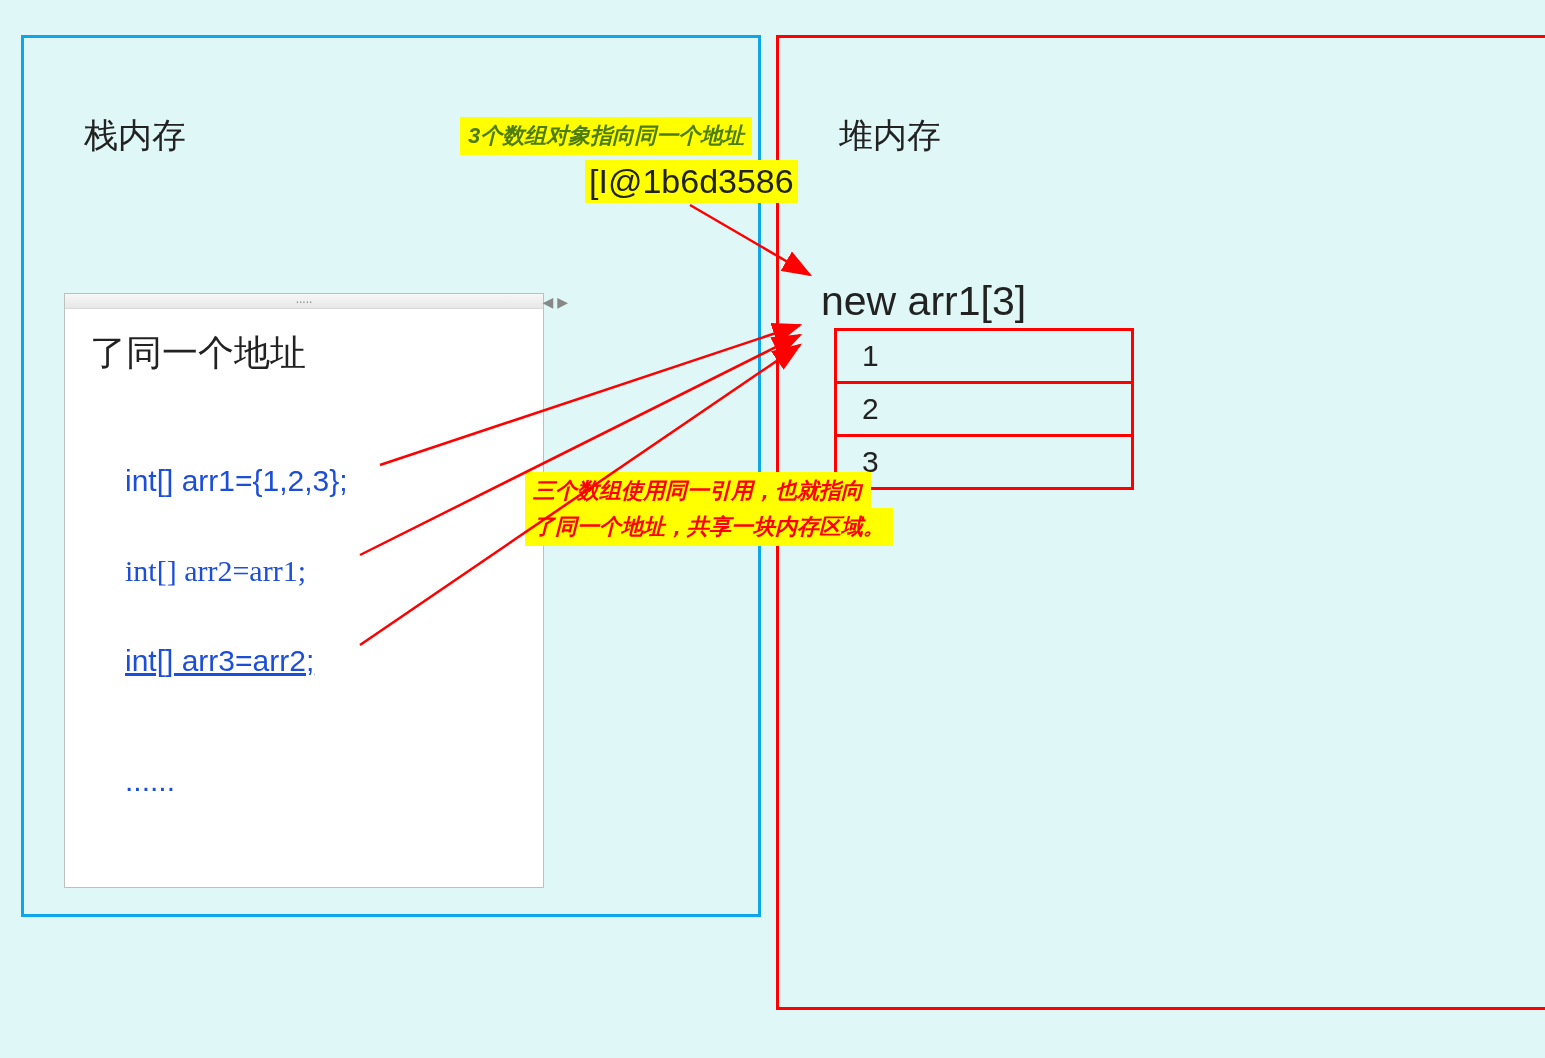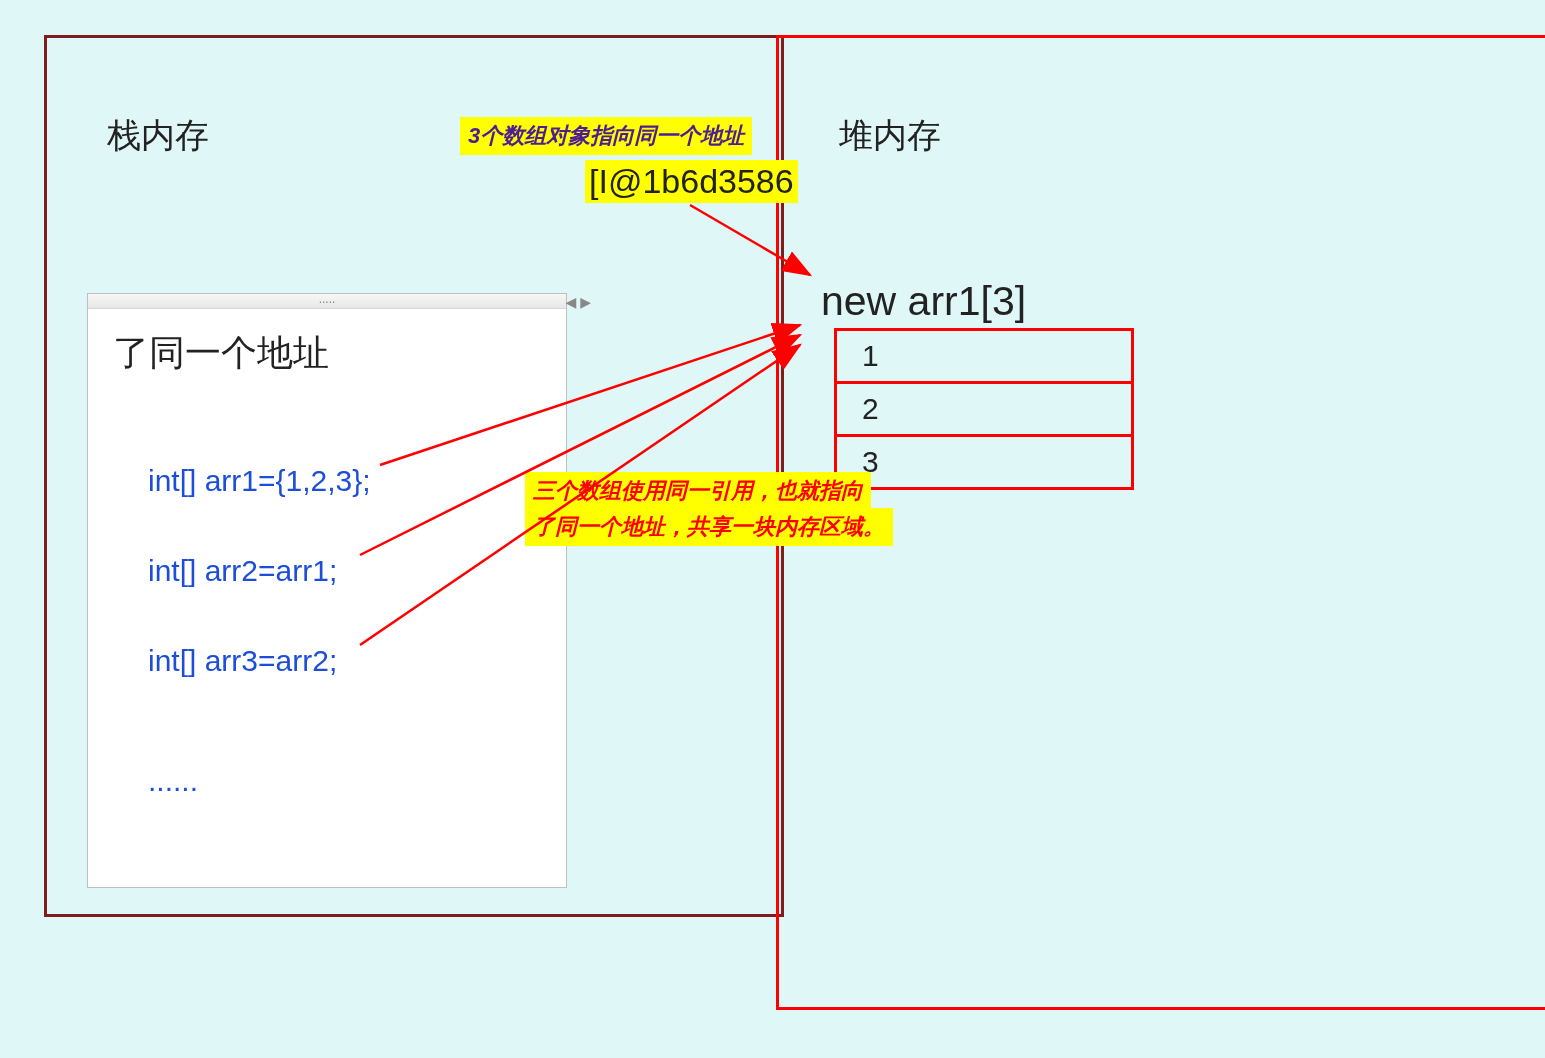--- a/index.html
+++ b/index.html
@@ -5,25 +5,25 @@
   * { box-sizing: border-box; margin: 0; padding: 0; }
   body {
     background: #e0f7f7;
     font-family: Arial, "Microsoft YaHei", sans-serif;
     width: 1545px;
     height: 1058px;
     position: relative;
   }
   .stack-box {
     position: absolute;
-    left: 44px;
+    left: 21px;
     top: 35px;
     width: 740px;
     height: 882px;
-    border: 3px solid #7f1d1d;
+    border: 3px solid #0ea5e9;
   }
   .heap-box {
     position: absolute;
     left: 776px;
     top: 35px;
     width: 804px;
     height: 975px;
     border: 3px solid #ff0000;
   }
   .stack-title, .heap-title {
@@ -68,40 +68,40 @@
     top: 35px;
   }
   .code-line {
     position: absolute;
     left: 60px;
     font-size: 30px;
     color: #1d4ed8;
     white-space: pre;
   }
   .code-line.l1 { top: 170px; }
-  .code-line.l2 { top: 260px; }
-  .code-line.l3 { top: 350px; }
+  .code-line.l2 { top: 260px; font-family: Liberation Serif, serif; }
+  .code-line.l3 { top: 350px; text-decoration: underline; }
   .code-line.l4 { top: 470px; font-size: 30px; }
 
   .address-text {
     position: absolute;
     left: 585px;
     top: 160px;
     font-size: 34px;
     color: #222;
     background: #ffff00;
     padding: 2px 4px;
     text-align: right;
   }
   .annotation-top {
     position: absolute;
     left: 460px;
     top: 117px;
     background: #ffff00;
-    color: #4c1d95;
+    color: #4d7c0f;
     font-weight: bold;
     font-style: italic;
     font-size: 22px;
     padding: 4px 8px;
   }
   .annotation-bottom1 {
     position: absolute;
     left: 525px;
     top: 472px;
     background: #ffff00;

